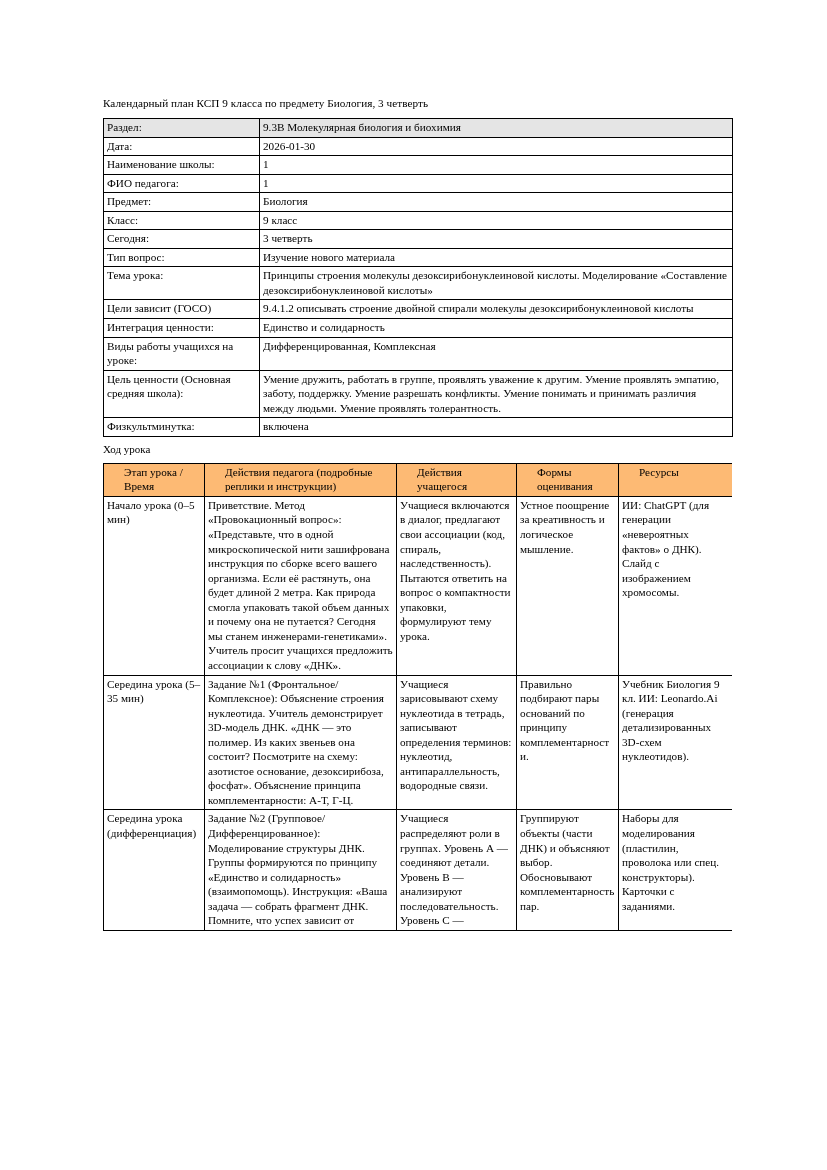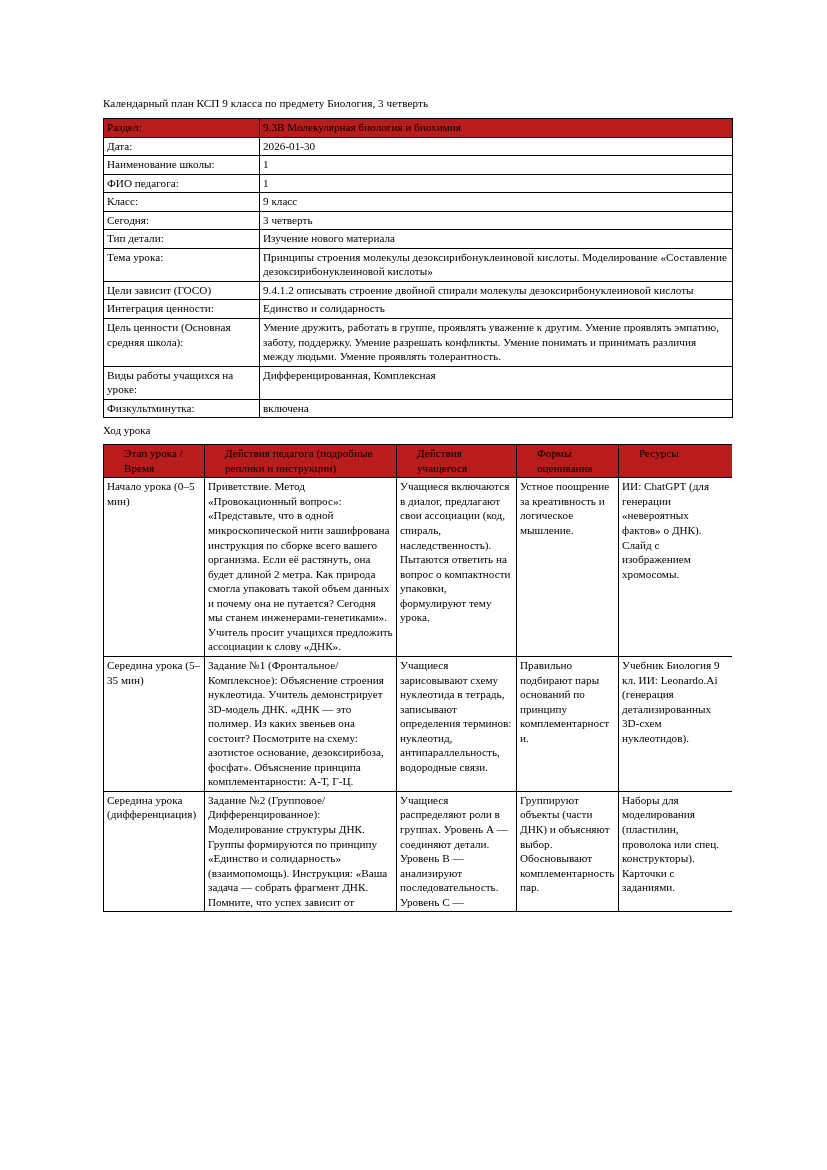--- a/index.html
+++ b/index.html
@@ -62,30 +62,30 @@
     font-weight: normal;
     line-height: 14.55px;
     word-wrap: break-word;
     overflow-wrap: break-word;
     hyphens: none;
   }
 
   
   .info-table col.c1 { width: 156px; }
   .info-table col.c2 { width: 473px; }
-  .info-table tr.shaded td { background: #b91c1c; }
+  .info-table tr.shaded td { background: #e5e5e5; }
 
   
   .flow-table col.f1 { width: 101px; }
   .flow-table col.f2 { width: 192px; }
   .flow-table col.f3 { width: 120px; }
   .flow-table col.f4 { width: 102px; }
   .flow-table col.f5 { width: 114px; }
 
-  .flow-table thead td { background: #b91c1c; padding-left: 20px; }
+  .flow-table thead td { background: #fdba74; padding-left: 20px; }
 
   .flow-wrap {
     position: relative;
     overflow: hidden;
     
     max-height: 600px;
   }
 </style>
 </head>
 <body>
@@ -111,50 +111,54 @@
           </tr>
           <tr>
             <td>Наименование школы:</td>
             <td>1</td>
           </tr>
           <tr>
             <td>ФИО педагога:</td>
             <td>1</td>
           </tr>
           <tr>
+            <td>Предмет:</td>
+            <td>Биология</td>
+          </tr>
+          <tr>
             <td>Класс:</td>
             <td>9 класс</td>
           </tr>
           <tr>
             <td>Сегодня:</td>
             <td>3 четверть</td>
           </tr>
           <tr>
-            <td>Тип детали:</td>
+            <td>Тип вопрос:</td>
             <td>Изучение нового материала</td>
           </tr>
           <tr>
             <td>Тема урока:</td>
             <td>Принципы строения молекулы дезоксирибонуклеиновой кислоты. Моделирование «Составление дезоксирибонуклеиновой кислоты»</td>
           </tr>
           <tr>
             <td>Цели зависит (ГОСО)</td>
             <td>9.4.1.2 описывать строение двойной спирали молекулы дезоксирибонуклеиновой кислоты</td>
           </tr>
           <tr>
             <td>Интеграция ценности:</td>
             <td>Единство и солидарность</td>
           </tr>
           <tr>
+            <td>Виды работы учащихся на уроке:</td>
+            <td>Дифференцированная, Комплексная</td>
+          </tr>
+          <tr>
             <td>Цель ценности (Основная средняя школа):</td>
             <td>Умение дружить, работать в группе, проявлять уважение к другим. Умение проявлять эмпатию, заботу, поддержку. Умение разрешать конфликты. Умение понимать и принимать различия между людьми. Умение проявлять толерантность.</td>
-          </tr>
-          <tr>
-            <td>Виды работы учащихся на уроке:</td>
-            <td>Дифференцированная, Комплексная</td>
           </tr>
           <tr>
             <td>Физкультминутка:</td>
             <td>включена</td>
           </tr>
         </tbody>
     </table>
 
     <p class="section-label">Ход урока</p>
 

